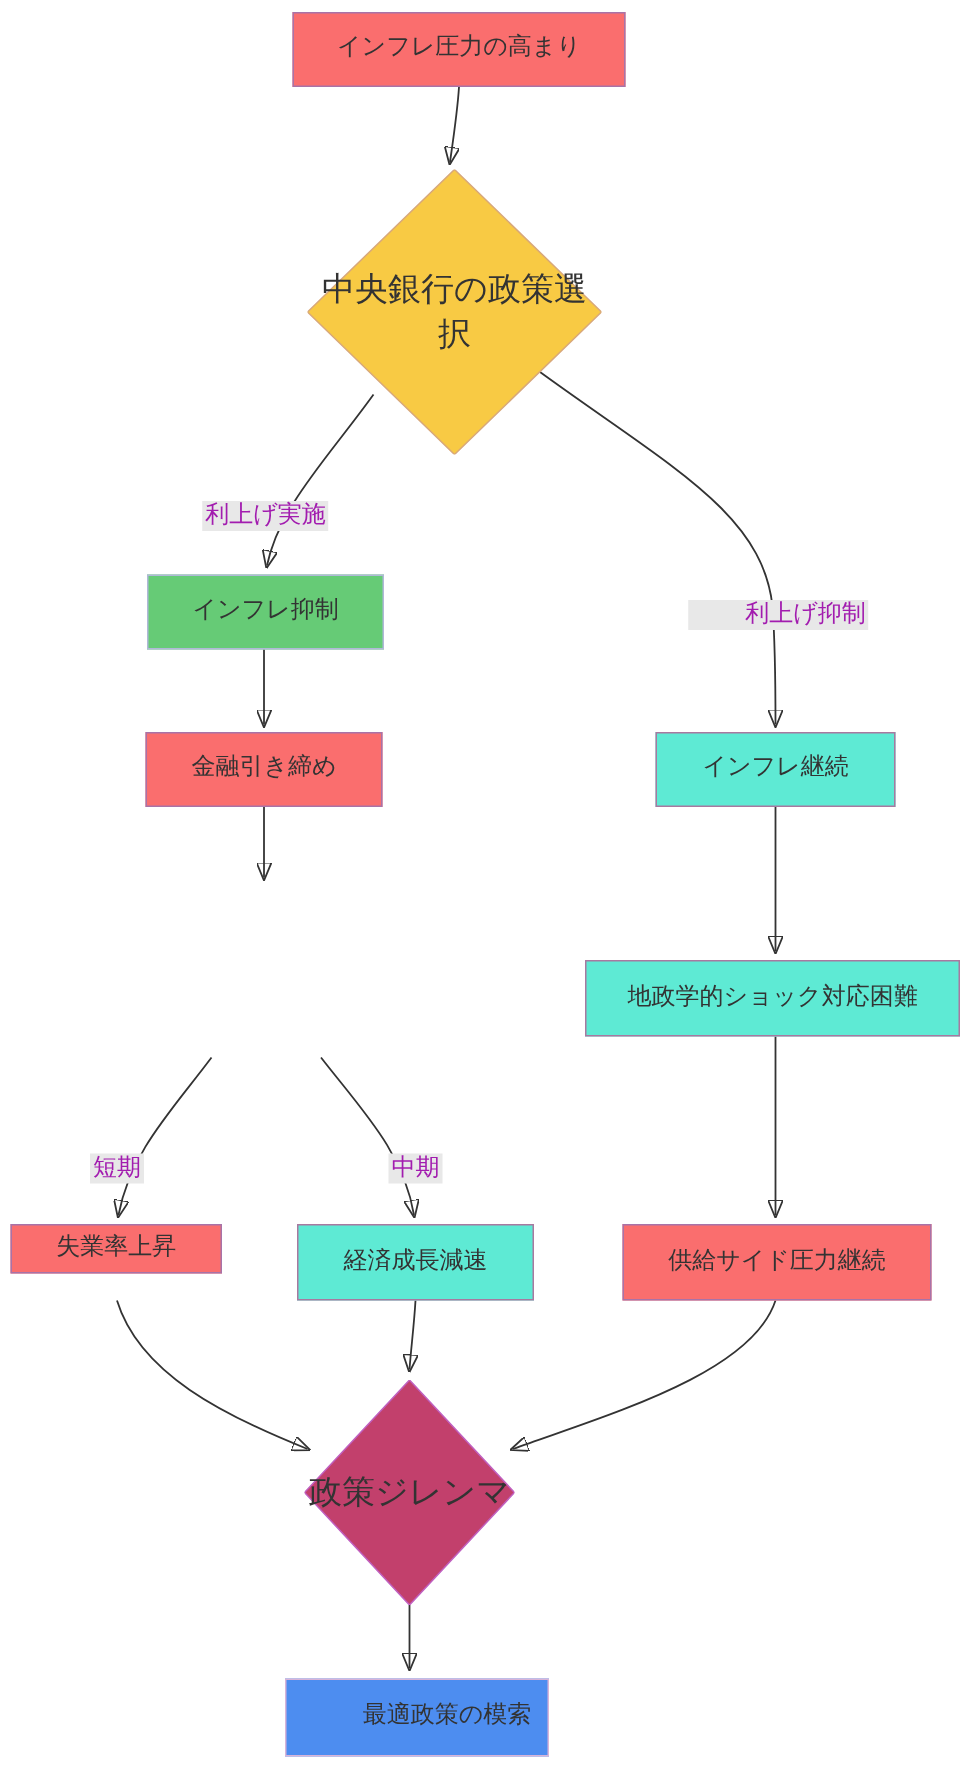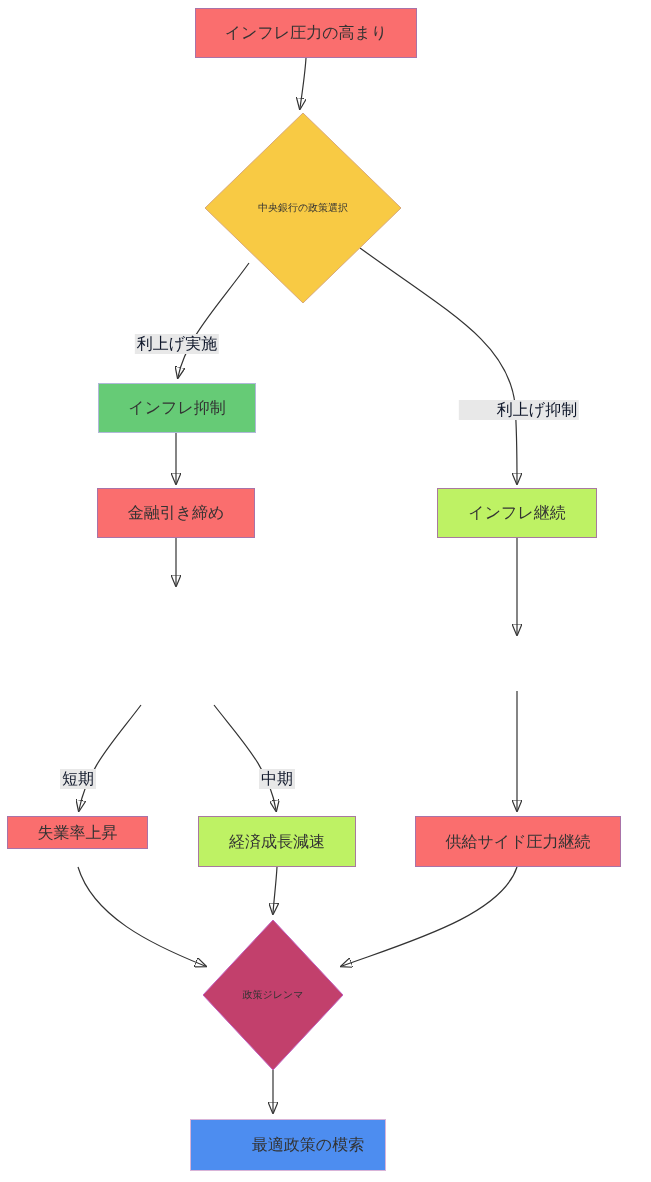--- a/index.html
+++ b/index.html
@@ -1,45 +1,45 @@
 <!DOCTYPE html>
 <html><head>
 <meta charset="utf-8">
 <style>
   html,body{margin:0;padding:0;background:#ffffff;}
   .canvas{
     position:relative;
     width:651px;height:1182px;
-    font-family:Liberation Sans, sans-serif;
+    font-family:Liberation Mono, monospace;
     color:#333333;
     background:#ffffff;
     overflow:hidden;
   }
   .edges{position:absolute;left:0;top:0;width:651px;height:1182px;pointer-events:none;}
   .edges path{fill:none;stroke:#333333;stroke-width:1.2px;}
   .node{
     position:absolute;
     display:flex;align-items:center;justify-content:center;
     font-size:16px;line-height:1.2;text-align:center;
     box-sizing:border-box;border:1px solid transparent;
   }
   .node.red{background:#fa6e6e;border-color:#a873a8;}
   .node.green{background:#66cb76;border-color:#b0b8d8;}
-  .node.orange{background:#bef264;border-color:#a879a0;}
+  .node.orange{background:#5eead4;border-color:#a879a0;}
   .node.blue{background:#4d8df0;border-color:#d8b4d8;}
   .diamond{position:absolute;}
   .diamond svg{position:absolute;left:0;top:0;width:100%;height:100%;}
   .diamond .dlabel{
     position:absolute;left:0;top:0;width:100%;height:100%;
     display:flex;align-items:center;justify-content:center;
-    font-size:10px;text-align:center;
+    font-size:22px;text-align:center;
   }
   .edge-label{
     position:absolute;transform:translate(-50%,-50%);
-    background:#e8e8e8;color:#0f172a;
+    background:#e8e8e8;color:#a21caf;
     font-size:16px;line-height:1.25;padding:0 2px;white-space:nowrap;
   }
 </style>
 </head>
 <body>
 
 <div class="canvas">
 
   <svg class="edges" width="651" height="1182" viewBox="0 0 651 1182">
     <defs>
@@ -67,24 +67,25 @@
   <div class="node green" style="left:98px;top:383px;width:158px;height:50px;">インフレ抑制</div>
 
   <div class="node red" style="left:97px;top:488px;width:158px;height:50px;">金融引き締め</div>
 
   <div class="node red" style="left:7px;top:816px;width:141px;height:33px;">失業率上昇</div>
 
   <div class="node orange" style="left:198px;top:816px;width:158px;height:51px;">経済成長減速</div>
 
   <div class="node orange" style="left:437px;top:488px;width:160px;height:50px;">インフレ継続</div>
 
+  <div class="node orange" style="left:390px;top:640px;width:250px;height:51px;">地政学的ショック対応困難</div>
 
   <div class="node red" style="left:415px;top:816px;width:206px;height:51px;">供給サイド圧力継続</div>
 
-  <div class="node blue" style="left:190px;top:1119px;width:196px;height:52px;padding-left:40px;">最適政策の模索</div>
+  <div class="node blue" style="left:190px;top:1119px;width:176px;height:52px;padding-left:40px;">最適政策の模索</div>
 
   <div class="diamond" style="left:205px;top:113px;width:196px;height:190px;">
     <svg viewBox="0 0 100 100" preserveAspectRatio="none">
       <polygon points="50,0 100,50 50,100 0,50" fill="#f8ca44" stroke="#d8a87a" stroke-width="1" vector-effect="non-scaling-stroke"></polygon>
     </svg>
     <div class="dlabel">中央銀行の政策選択</div>
   </div>
 
 
   <div class="diamond" style="left:203px;top:920px;width:140px;height:150px;">

